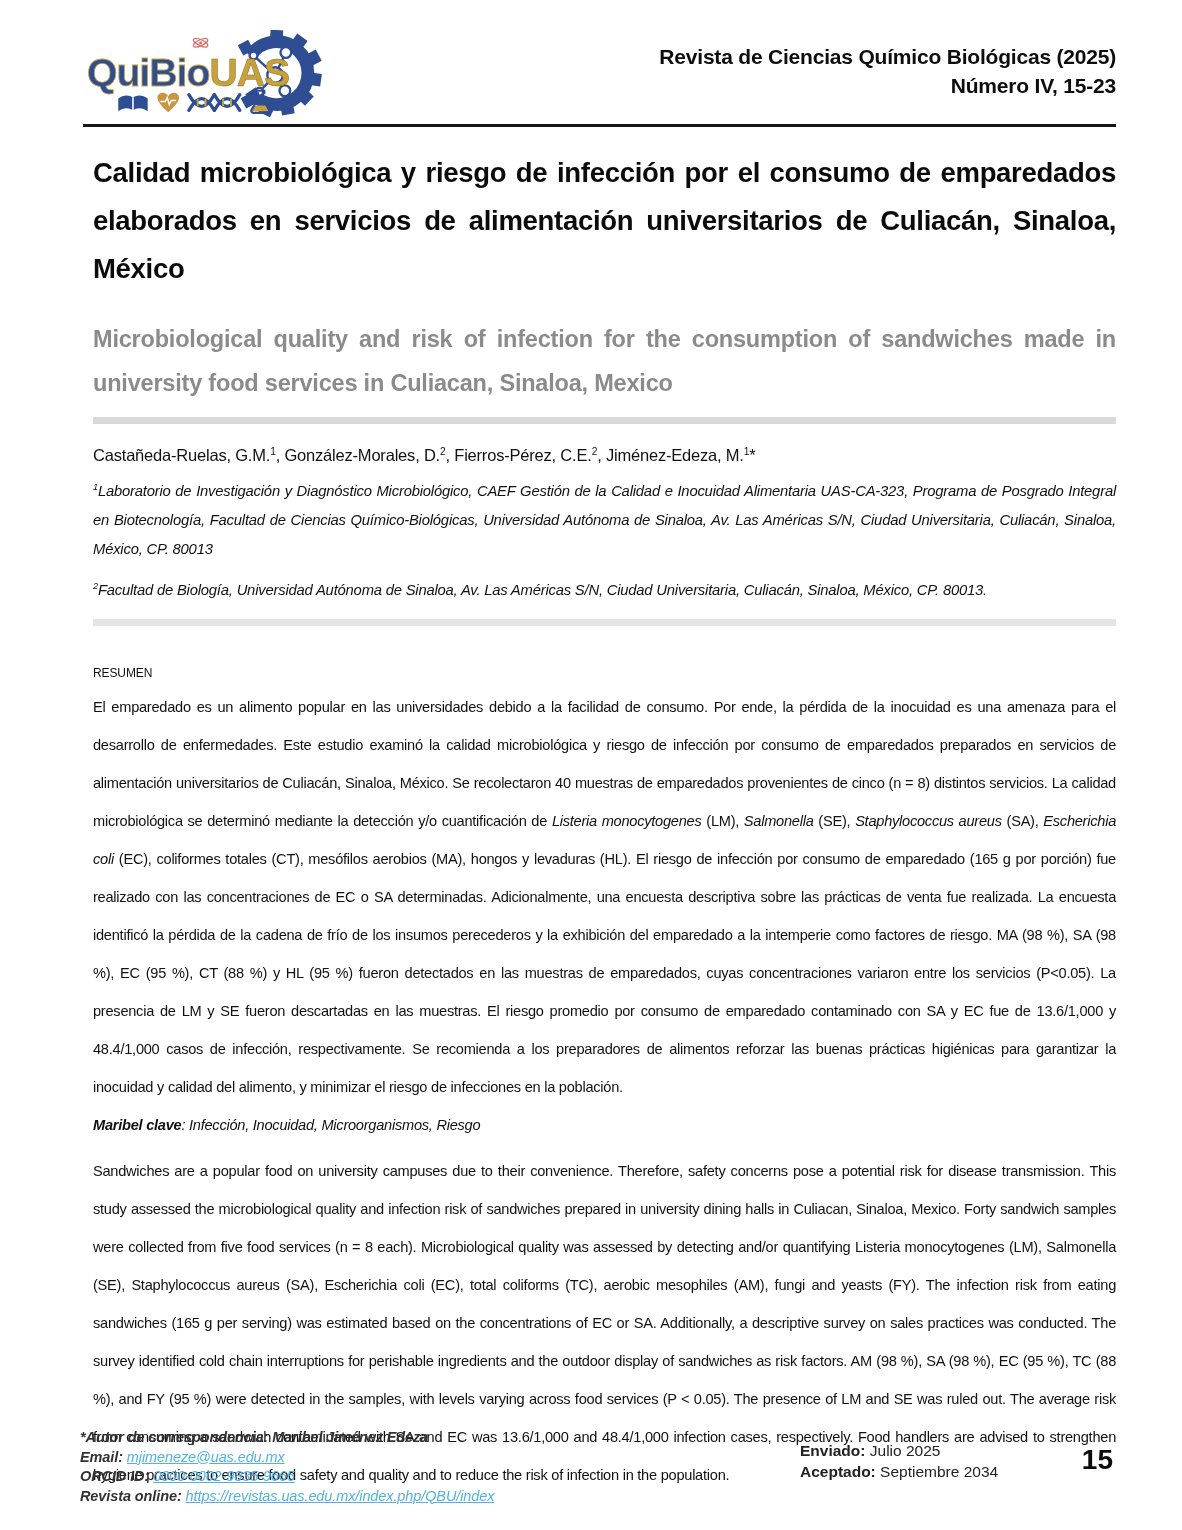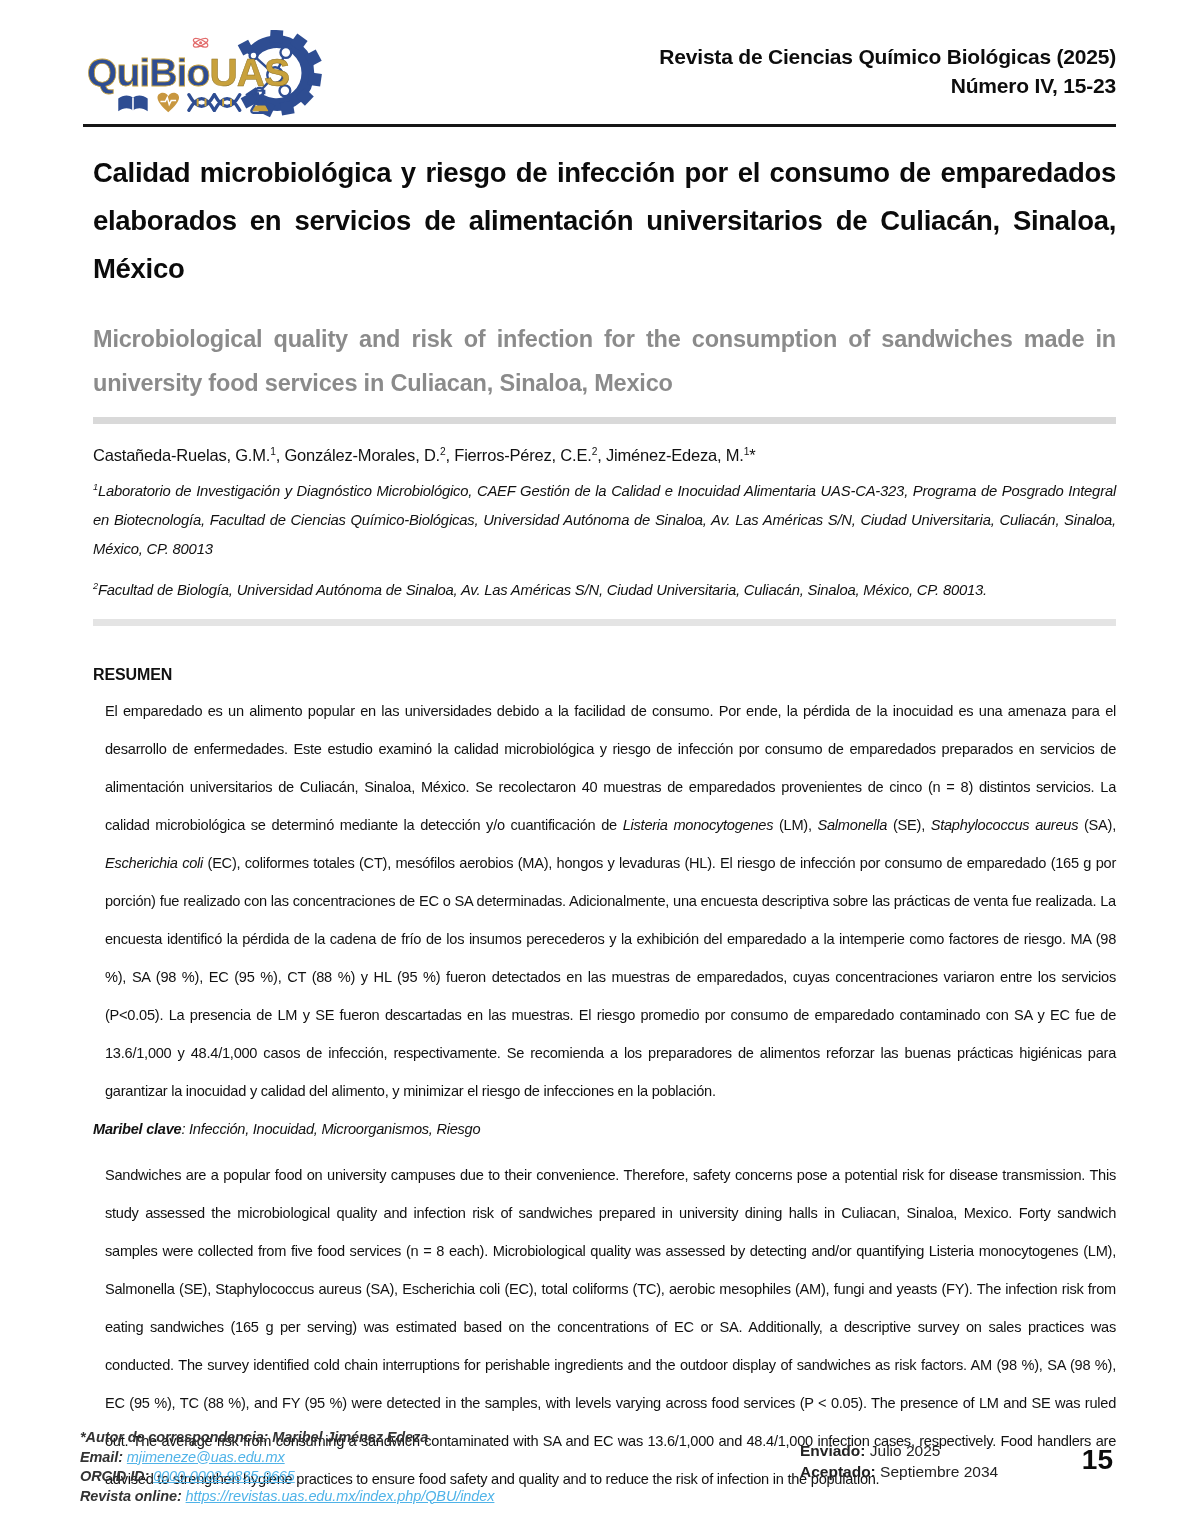--- a/index.html
+++ b/index.html
@@ -22,22 +22,22 @@
   .bar{height:7px;border:none;}
   .bar1{background:#d9d9d9;margin-top:12px;}
   .bar2{background:#e4e4e4;margin-top:14px;}
   
   .authors{margin:22px 0 0 0;font-size:16.5px;letter-spacing:-0.2px;}
   .authors sup{font-size:62%;vertical-align:super;}
   .affiliation{margin:12px 0 0 0;font-size:14.8px;line-height:29px;font-style:italic;
                text-align:justify;letter-spacing:-0.2px;}
   .affiliation sup{font-size:62%;vertical-align:super;}
   
-  .sec-heading{margin:40px 0 0 0;font-size:16px;font-weight:700;letter-spacing:-0.1px;}
-  .sec-body{margin:8px 0 0 12px;font-size:14.6px;line-height:38px;text-align:justify;
+  .sec-heading{margin:40px 0 0 0;font-size:12px;font-weight:400;letter-spacing:-0.1px;}
+  .sec-body{margin:8px 0 0 0;font-size:14.6px;line-height:38px;text-align:justify;
             letter-spacing:-0.25px;}
   .kw-line{margin:0;font-size:14.6px;line-height:38px;letter-spacing:-0.25px;}
   .abstract-heading{margin-top:26px;}
   sup{line-height:0;}
   
   .footer{position:absolute;left:0;right:0;bottom:14px;height:116px;}
   .foot-left{position:absolute;left:80px;bottom:10px;font-size:14.5px;line-height:19.5px;
              letter-spacing:-0.1px;color:#333;font-style:italic;}
   .foot-right{position:absolute;left:800px;bottom:34px;font-size:15.5px;line-height:21px;color:#222;}
   .page-num{position:absolute;right:80px;bottom:40px;font-size:28px;font-weight:700;color:#0b0b0b;}

